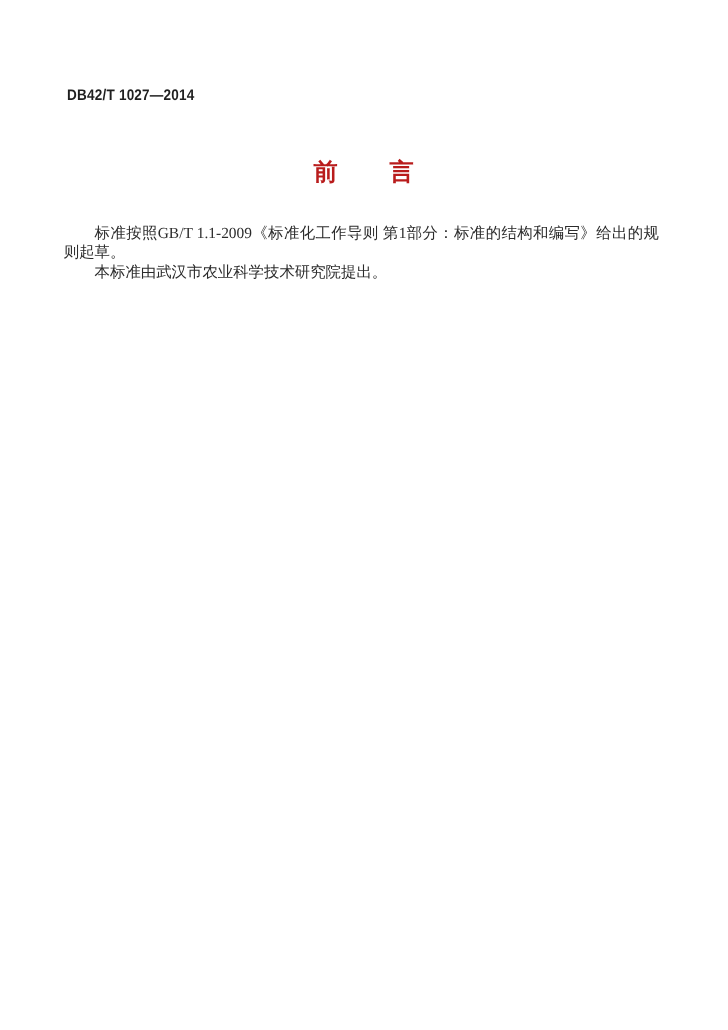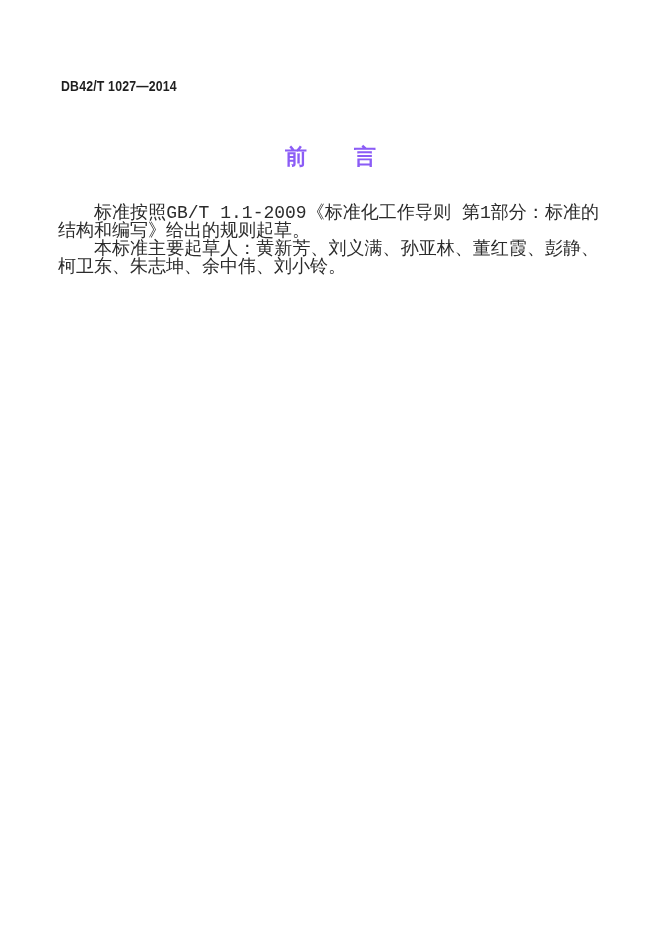--- a/index.html
+++ b/index.html
@@ -32,33 +32,32 @@
   }
   .doc-title {
     position: absolute;
     left: 0;
     top: 142px;
     width: 100%;
     text-align: center;
     font-family: "Liberation Sans", sans-serif;
     font-size: 22px;
     font-weight: bold;
-    color: #8b5cf6;
+    color: #b91c1c;
     letter-spacing: 1px;
     white-space: pre;
   }
   .doc-body {
     position: absolute;
     left: 58px;
     top: 204px;
     width: 541px;
-    font-size: 18px;
+    font-size: 14px;
     line-height: 18px;
     text-align: justify;
-    font-family: Liberation Mono, monospace;
   }
   .doc-body p {
     margin: 0;
     padding: 0;
     text-indent: 2em;
   }
   .page-number {
     position: absolute;
     left: 74px;
     top: 854px;
@@ -72,18 +71,18 @@
 <body>
 
 <div class="page">
 
   <div class="doc-number">DB42/T 1027—2014</div>
 
   <div class="doc-title">前　　言</div>
 
   <div class="doc-body">
     <p>标准按照GB/T 1.1-2009《标准化工作导则 第1部分：标准的结构和编写》给出的规则起草。</p>
-    <p>本标准主要起草人：黄新芳、刘义满、孙亚林、董红霞、彭静、柯卫东、朱志坤、余中伟、刘小铃。</p>
+    <p>本标准由武汉市农业科学技术研究院提出。</p>
   </div>
 
   <div class="page-number">II</div>
 
 </div>
 
 </body></html>

